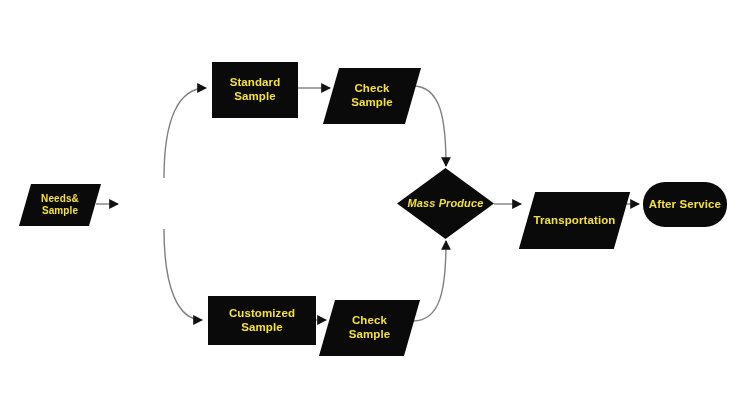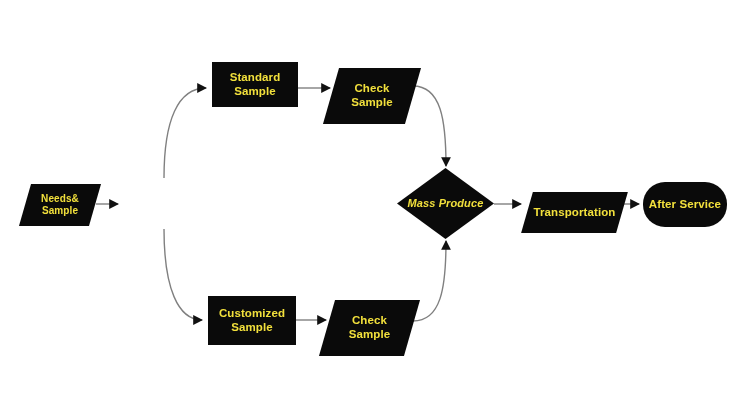--- a/index.html
+++ b/index.html
@@ -109,45 +109,45 @@
 
     <path d="M 619 204 L 639 204" fill="none" stroke="#808080" stroke-width="1.4" marker-end="url(#ah)"></path>
   </svg>
 
   <div class="node shape-para" style="left:25px; top:176px; width:70px; height:42px; font-size:10px;">
     <span class="lbl">Needs&amp;
 Sample</span>
   </div>
 
 
-  <div class="node shape-rect" style="left:212px; top:62px; width:86px; height:45px; font-size:11.5px;">
+  <div class="node shape-rect" style="left:212px; top:62px; width:86px; height:56px; font-size:11.5px;">
     <span class="lbl">Standard
 Sample</span>
   </div>
 
   <div class="node shape-para" style="left:331px; top:60px; width:82px; height:56px; font-size:11.5px;">
     <span class="lbl">Check
 Sample</span>
   </div>
 
-  <div class="node shape-rect" style="left:208px; top:296px; width:88px; height:49px; font-size:11.5px;">
+  <div class="node shape-rect" style="left:208px; top:296px; width:108px; height:49px; font-size:11.5px;">
     <span class="lbl">Customized
 Sample</span>
   </div>
 
   <div class="node shape-para" style="left:327px; top:292px; width:85px; height:56px; font-size:11.5px;">
     <span class="lbl">Check
 Sample</span>
   </div>
 
   <div class="node shape-diamond" style="left:397px; top:168px; width:97px; height:71px; font-size:11px;font-style:italic;">
     <span class="lbl">Mass Produce</span>
   </div>
 
-  <div class="node shape-para" style="left:527px; top:184px; width:95px; height:41px; font-size:11.5px;">
+  <div class="node shape-para" style="left:527px; top:184px; width:95px; height:57px; font-size:11.5px;">
     <span class="lbl">Transportation</span>
   </div>
 
   <div class="node shape-stadium" style="left:643px; top:182px; width:84px; height:45px; font-size:11.5px;">
     <span class="lbl">After Service</span>
   </div>
 
 </div>
 
 </body></html>

